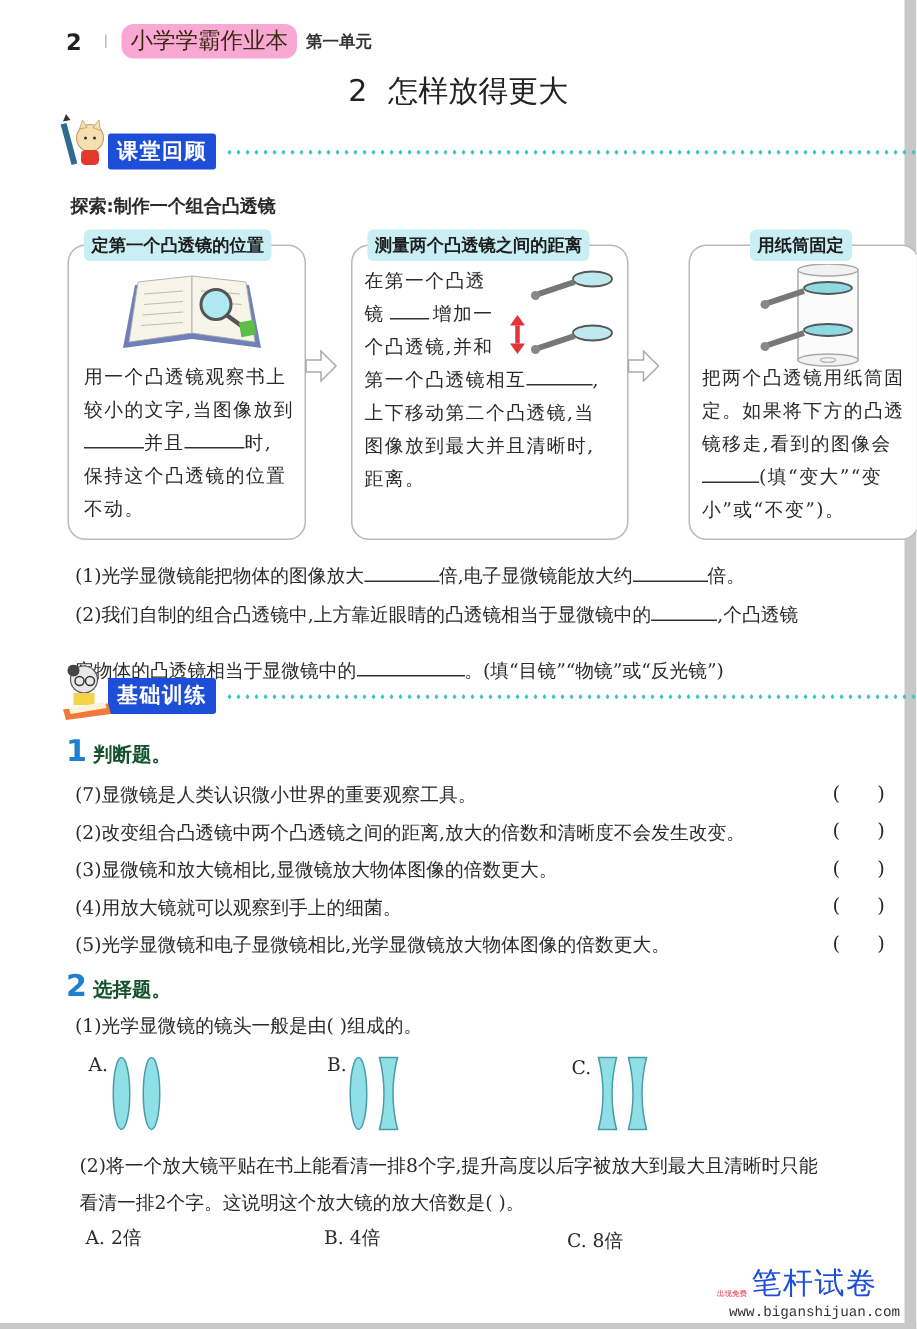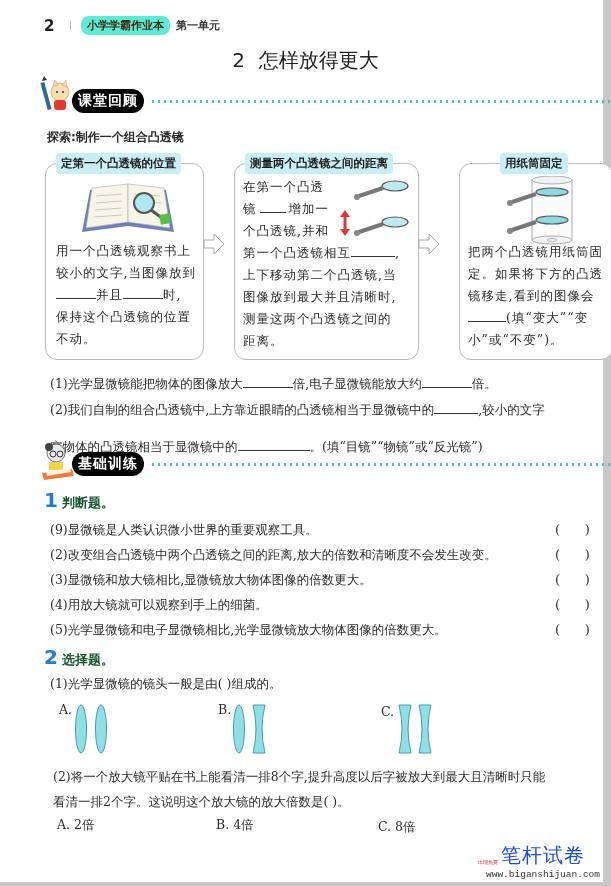--- a/index.html
+++ b/index.html
@@ -9,30 +9,30 @@
     font-family: "DejaVu Serif", "Liberation Serif", serif;
     color: #2a2a2a;
   }
   .edge-right { position: absolute; left: 603px; top: 0; width: 8px; height: 886px; background: #c8c8c8; }
   .edge-bottom { position: absolute; left: 0; top: 882px; width: 611px; height: 4px; background: #c8c8c8; }
 
   
   .hdr { position: absolute; left: 44px; top: 16px; display: flex; align-items: center; font-family: "DejaVu Sans", "Liberation Sans", sans-serif; }
   .hdr .pgnum { font-size: 15px; font-weight: bold; color: #222; width: 20px; }
   .hdr .sep { width: 1px; height: 9px; background: #bbb; margin: 0 10px 0 6px; }
-  .hdr .badge { background: #5eead4; color: #3a2a10; font-size: 11px; font-weight: bold; border-radius: 8px; padding: 2px 6px; }
+  .hdr .badge { background: #f9a8d4; color: #3a2a10; font-size: 15px; font-weight: normal; border-radius: 8px; padding: 2px 6px; }
   .hdr .unit { font-size: 11px; font-weight: bold; color: #333; margin-left: 6px; }
 
   .title { position: absolute; left: 0; width: 611px; top: 47px; text-align: center; font-family: "DejaVu Sans", "Liberation Sans", sans-serif; font-size: 20px; color: #222; }
   .title .num { margin-right: 14px; }
 
   
   .banner { position: absolute; left: 42px; height: 30px; display: flex; align-items: center; }
   .banner .mascot { width: 34px; height: 34px; position: relative; }
-  .banner .pill { background: #000000; color: #fff; font-family: "DejaVu Sans", "Liberation Sans", sans-serif; font-weight: bold; font-size: 14px; padding: 3px 6px; border-radius: 12px; margin-left: -4px; letter-spacing: 1px; }
+  .banner .pill { background: #1d4ed8; color: #fff; font-family: "DejaVu Sans", "Liberation Sans", sans-serif; font-weight: bold; font-size: 14px; padding: 3px 6px; border-radius: 2px; margin-left: -4px; letter-spacing: 1px; }
   .banner .dots { position: absolute; left: 108px; top: 14px; width: 490px; height: 3px;
     background-image: radial-gradient(circle, #45c3c4 1.2px, transparent 1.4px); background-size: 6px 3px; }
 
   .explore { position: absolute; left: 47px; top: 129px; font-family: "DejaVu Sans", "Liberation Sans", sans-serif; font-size: 12px; font-weight: bold; color: #2a2a2a; }
 
   
   .step { position: absolute; top: 163px; height: 195px; border: 1px solid #b9b9b9; border-radius: 12px; background: #fff; }
   .step .tag { position: absolute; top: -11px; background: #c9eef3; color: #1e1e1e; font-family: "DejaVu Sans", "Liberation Sans", sans-serif; font-size: 11.5px; font-weight: bold; padding: 3px 5px; border-radius: 4px; white-space: nowrap; }
   .step .txt { position: absolute; font-size: 12.5px; line-height: 22px; color: #2a2a2a; letter-spacing: 1px; }
   .blank { display: inline-block; border-bottom: 1px solid #333; height: 14px; vertical-align: baseline; }
@@ -137,21 +137,20 @@
       <polygon points="6,60 1,53 11,53" fill="#e2343a"></polygon>
     </g>
   </svg>
   <div class="txt" style="left:8px;top:12px;width:175px;">
     <div>在第一个凸透</div>
     <div><span>镜</span><span class="blank" style="width:26px;margin:0 3px;"></span><span>增加一</span></div>
     <div>个凸透镜,并和</div>
     <div><span>第一个凸透镜相互</span><span class="blank" style="width:44px;"></span><span>,</span></div>
     <div>上下移动第二个凸透镜,当</div>
     <div>图像放到最大并且清晰时,</div>
-    <div>测量这两个凸透镜之间的</div>
     <div>距离。</div>
   </div>
 </div>
 
 <svg class="arrow" style="left:418px;top:233px;" viewBox="0 0 22 22">
   <polygon points="1,7 11,7 11,1 21,11 11,21 11,15 1,15" fill="#fff" stroke="#aaa" stroke-width="1"></polygon>
 </svg>
 
 <div class="step" style="left:446px;width:152px;margin-left:13px;">
   <span class="tag" style="left:40px;">用纸筒固定</span>
@@ -173,21 +172,21 @@
     <div>镜移走,看到的图像会</div>
     <div><span class="blank" style="width:38px;"></span><span>(填“变大”“变</span></div>
     <div>小”或“不变”)。</div>
   </div>
 </div>
 
 <div class="q" style="top:373px;">
   <span>(1)光学显微镜能把物体的图像放大</span><span class="blank" style="width:50px;"></span><span>倍,电子显微镜能放大约</span><span class="blank" style="width:50px;"></span><span>倍。</span>
 </div>
 <div class="q" style="top:399px;">
-  <span>(2)我们自制的组合凸透镜中,上方靠近眼睛的凸透镜相当于显微镜中的</span><span class="blank" style="width:44px;"></span><span>,较小的文字</span>
+  <span>(2)我们自制的组合凸透镜中,上方靠近眼睛的凸透镜相当于显微镜中的</span><span class="blank" style="width:44px;"></span><span>,个凸透镜</span>
 </div>
 <div class="q" style="top:436px;">
   <span>察物体的凸透镜相当于显微镜中的</span><span class="blank" style="width:72px;"></span><span>。(填“目镜”“物镜”或“反光镜”)</span>
 </div>
 
 <div class="banner" style="top:449px;">
   <div class="mascot">
     <svg width="36" height="38" viewBox="0 0 36 38" style="position:absolute;left:-2px;top:-4px;">
       <circle cx="16" cy="10" r="9" fill="#e8e8e8" stroke="#555" stroke-width="0.8"></circle>
       <circle cx="9" cy="4" r="4" fill="#444"></circle>
@@ -200,21 +199,21 @@
   </div>
   <span class="pill">基础训练</span>
   <div class="dots"></div>
 </div>
 
 <div class="qhead" style="top:488px;">
   <span class="n">1</span>
   <span class="t">判断题。</span>
 </div>
 
-<div class="q" style="top:522px;">(9)显微镜是人类认识微小世界的重要观察工具。</div>
+<div class="q" style="top:522px;">(7)显微镜是人类认识微小世界的重要观察工具。</div>
 <div class="paren" style="top:522px;">(      )</div>
 <div class="q" style="top:547px;">(2)改变组合凸透镜中两个凸透镜之间的距离,放大的倍数和清晰度不会发生改变。</div>
 <div class="paren" style="top:547px;">(      )</div>
 <div class="q" style="top:572px;">(3)显微镜和放大镜相比,显微镜放大物体图像的倍数更大。</div>
 <div class="paren" style="top:572px;">(      )</div>
 <div class="q" style="top:597px;">(4)用放大镜就可以观察到手上的细菌。</div>
 <div class="paren" style="top:597px;">(      )</div>
 <div class="q" style="top:622px;">(5)光学显微镜和电子显微镜相比,光学显微镜放大物体图像的倍数更大。</div>
 <div class="paren" style="top:622px;">(      )</div>
 

